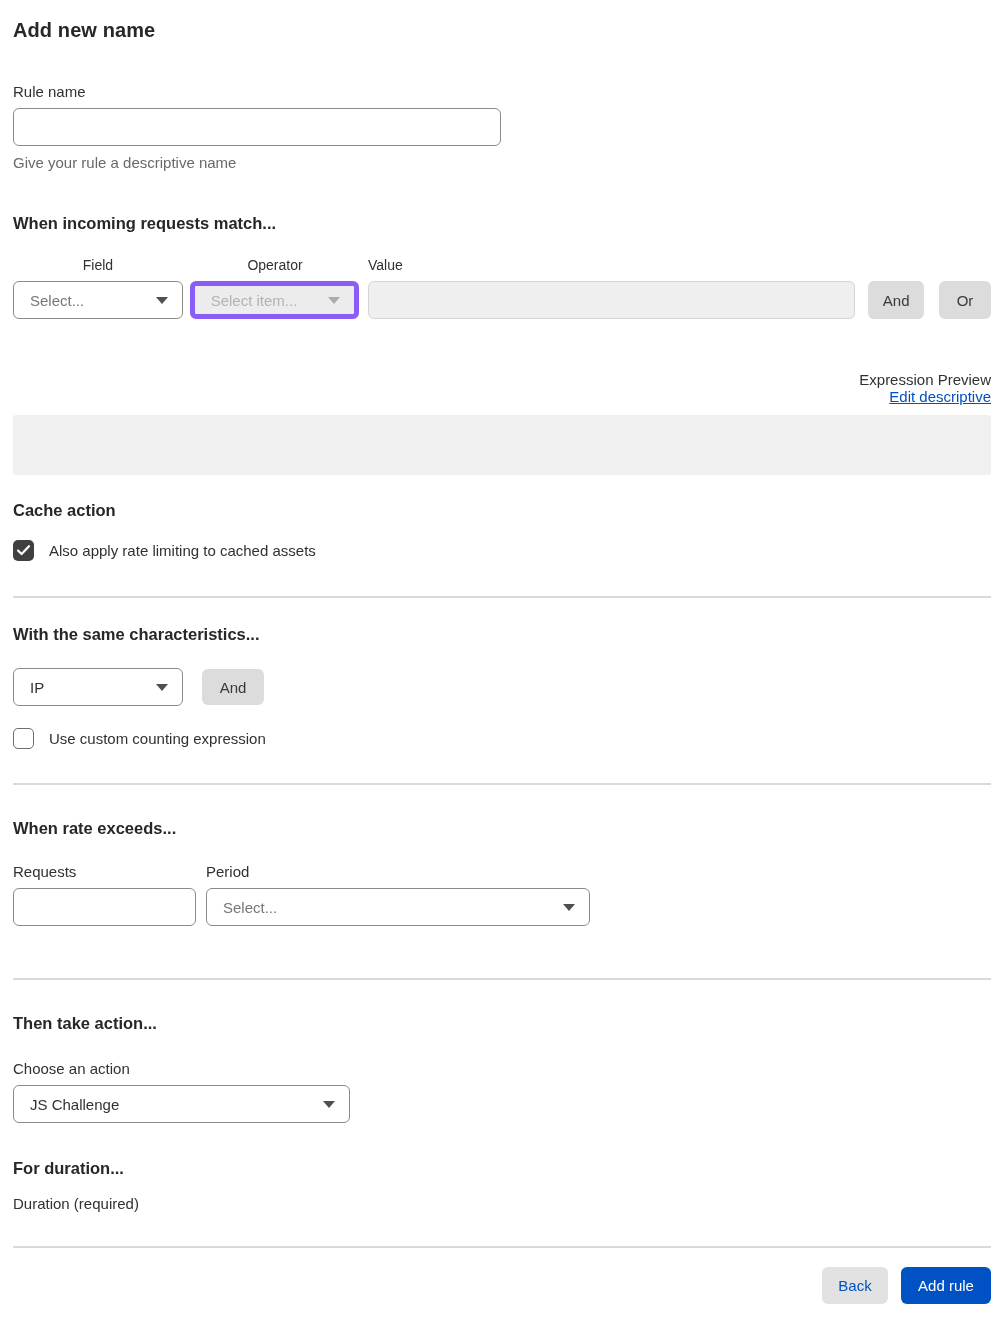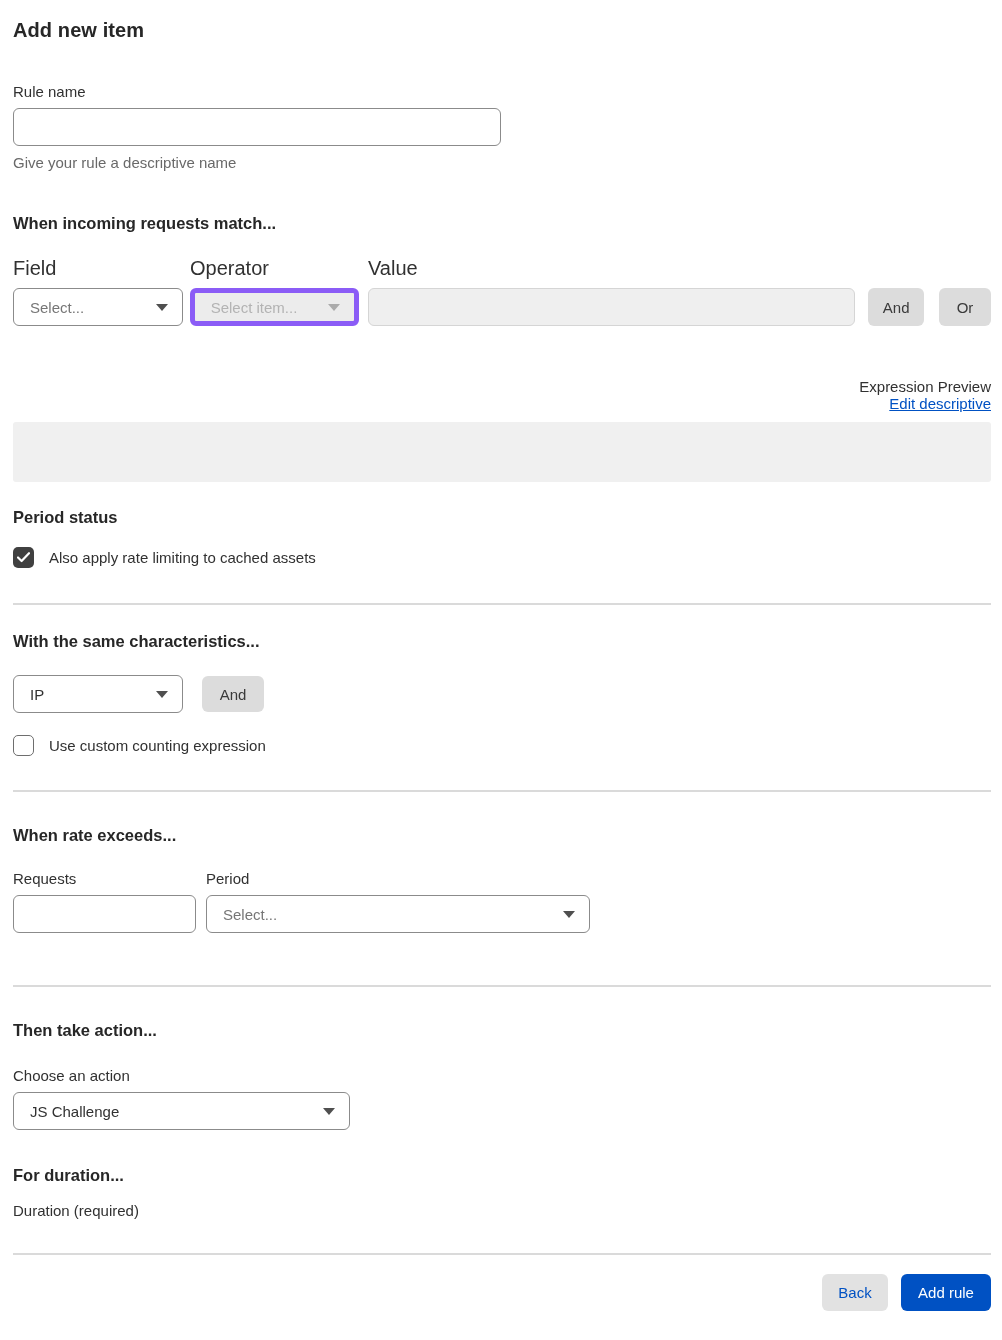--- a/index.html
+++ b/index.html
@@ -98,21 +98,21 @@
     cursor: pointer;
   }
   .btn-gray {
     background: #dcdcdc;
     color: #3a3a3a;
   }
 
   .row { display: flex; align-items: flex-start; }
 
   .match-grid { margin-top: 24px; }
-  .match-labels { display: flex; font-size: 20px; color: #313131; }
+  .match-labels { display: flex; font-size: 14px; color: #313131; text-align: center; }
   .match-controls { display: flex; margin-top: 8px; align-items: center; }
 
   .w-field { width: 170px; }
   .gap-field { margin-left: 7px; }
 
   .expr-row {
     display: flex;
     justify-content: space-between;
     align-items: flex-end;
     flex-direction: column;
@@ -179,21 +179,21 @@
     width: 90px; height: 37px;
     background: #0051c3;
     color: #ffffff;
   }
 </style>
 </head>
 <body>
 
 <div class="page">
 
-  <h1 class="page-title">Add new item</h1>
+  <h1 class="page-title">Add new name</h1>
 
   <div style="margin-top: 41px;">
     <div class="field-label">Rule name</div>
     <input class="text-input" type="text" value="" style="">
     <div class="helper-text">Give your rule a descriptive name</div>
   </div>
 
   <div style="margin-top: 43px;">
     <div class="section-heading">When incoming requests match...</div>
 
@@ -224,21 +224,21 @@
 
     <div style="margin-top: 52px;">
       <div class="expr-row">
         <div class="field-label" style="margin-bottom: 0;">Expression Preview</div>
         <a class="link">Edit descriptive</a>
       </div>
       <div class="expr-box"></div>
     </div>
 
     <div style="margin-top: 26px;">
-      <div class="section-heading">Period status</div>
+      <div class="section-heading">Cache action</div>
       <div class="checkbox-row" style="margin-top: 20px;">
         <span class="checkbox checked">
           <svg width="13" height="11" viewBox="0 0 13 11">
             <path d="M1 5.5 L4.6 9 L12 1.2" stroke="#ffffff" stroke-width="2.2" fill="none" stroke-linecap="round" stroke-linejoin="round"></path>
           </svg>
         </span>
         <span class="checkbox-label">Also apply rate limiting to cached assets</span>
       </div>
     </div>
   </div>

